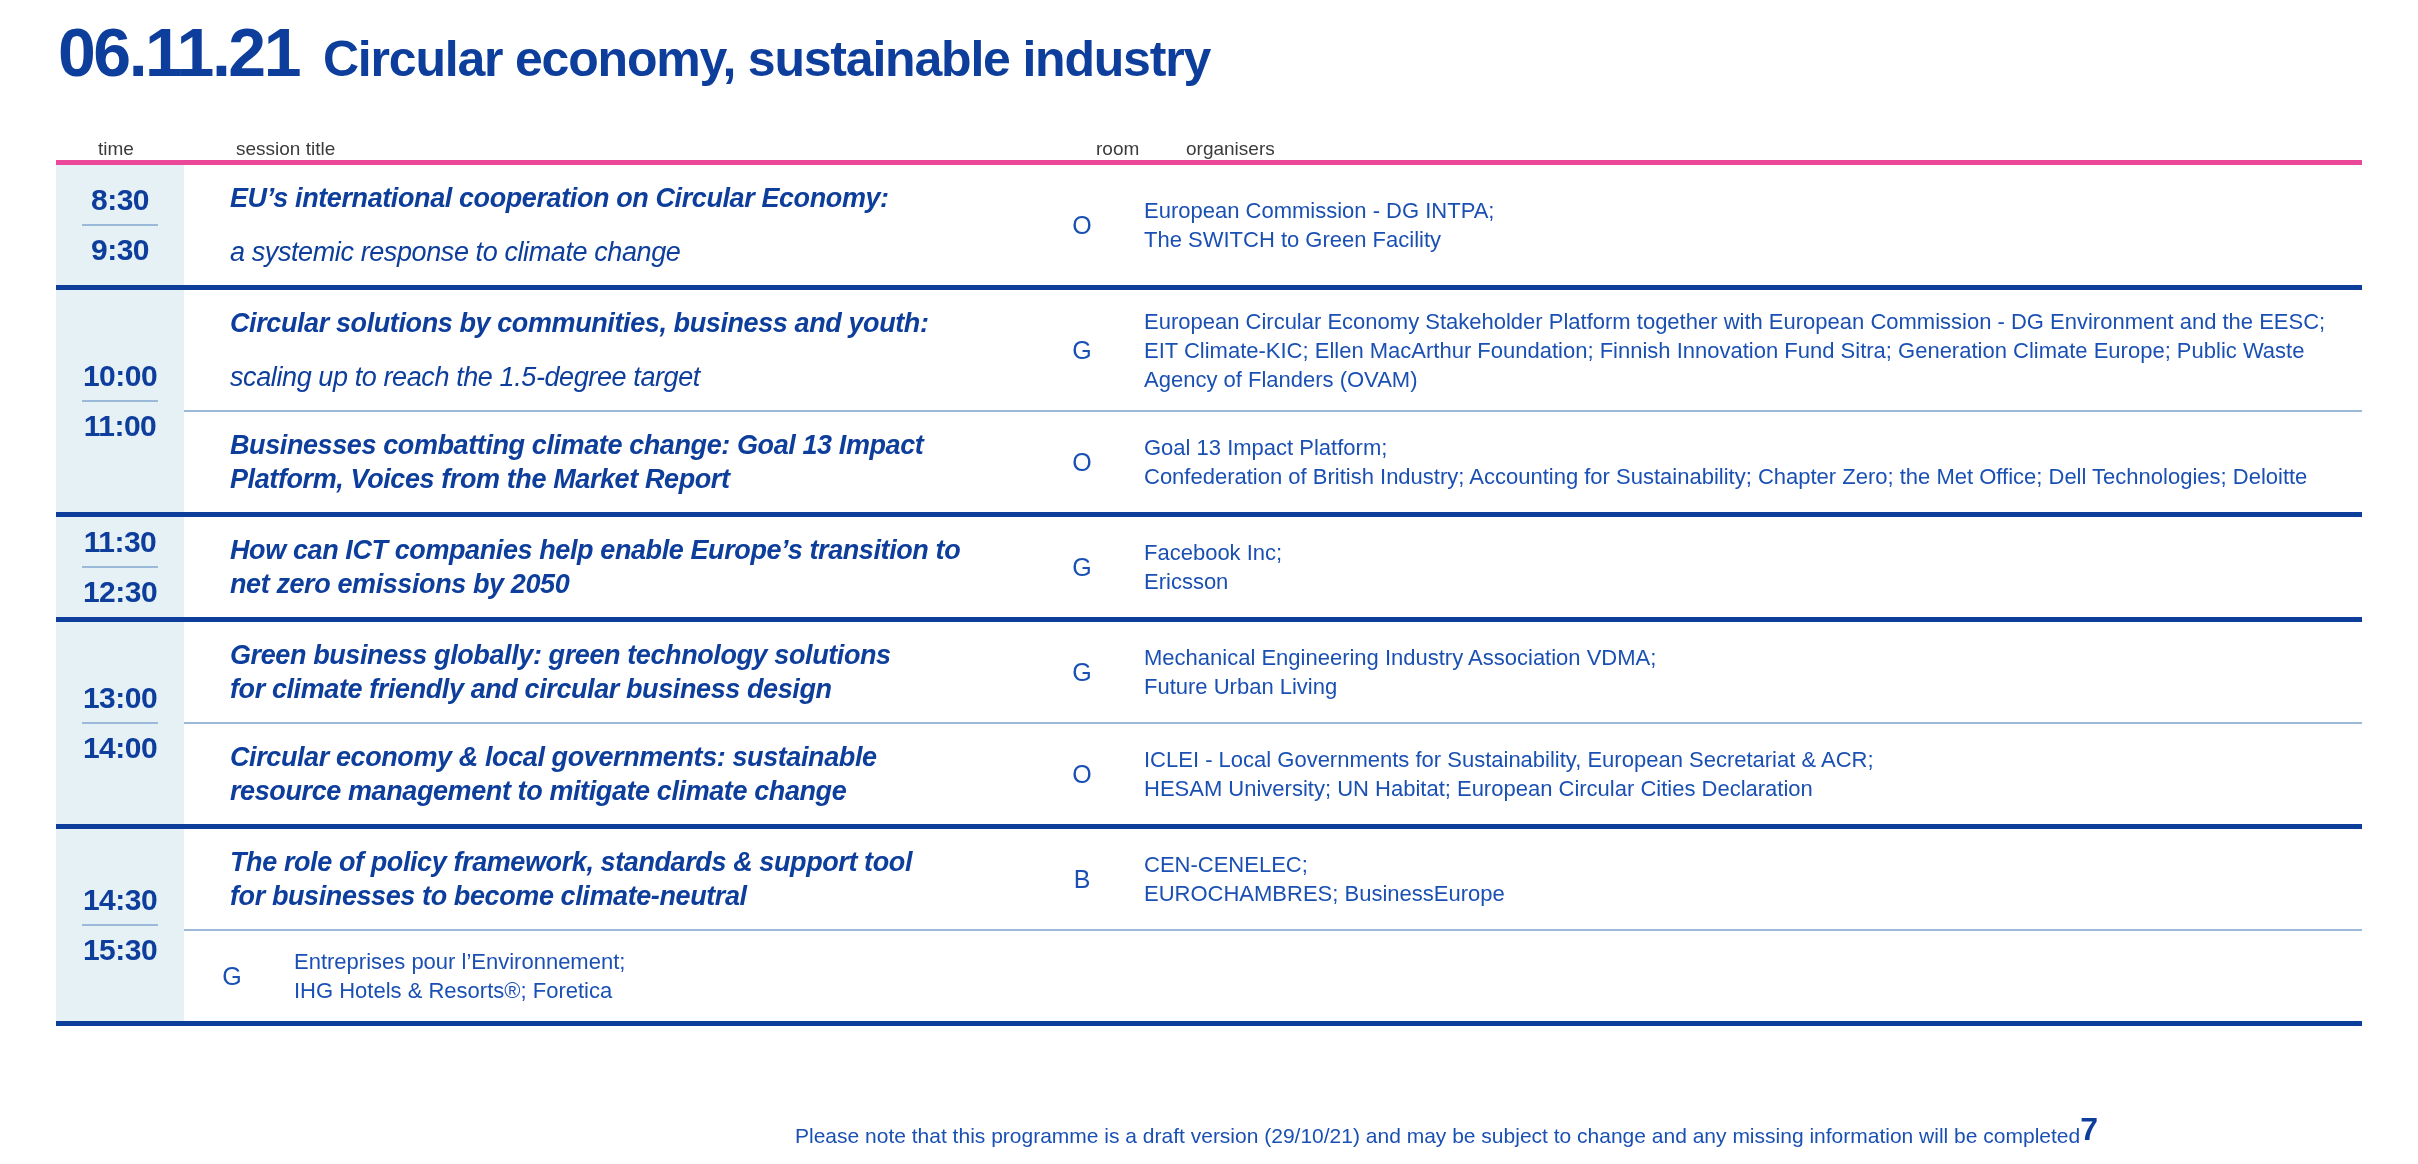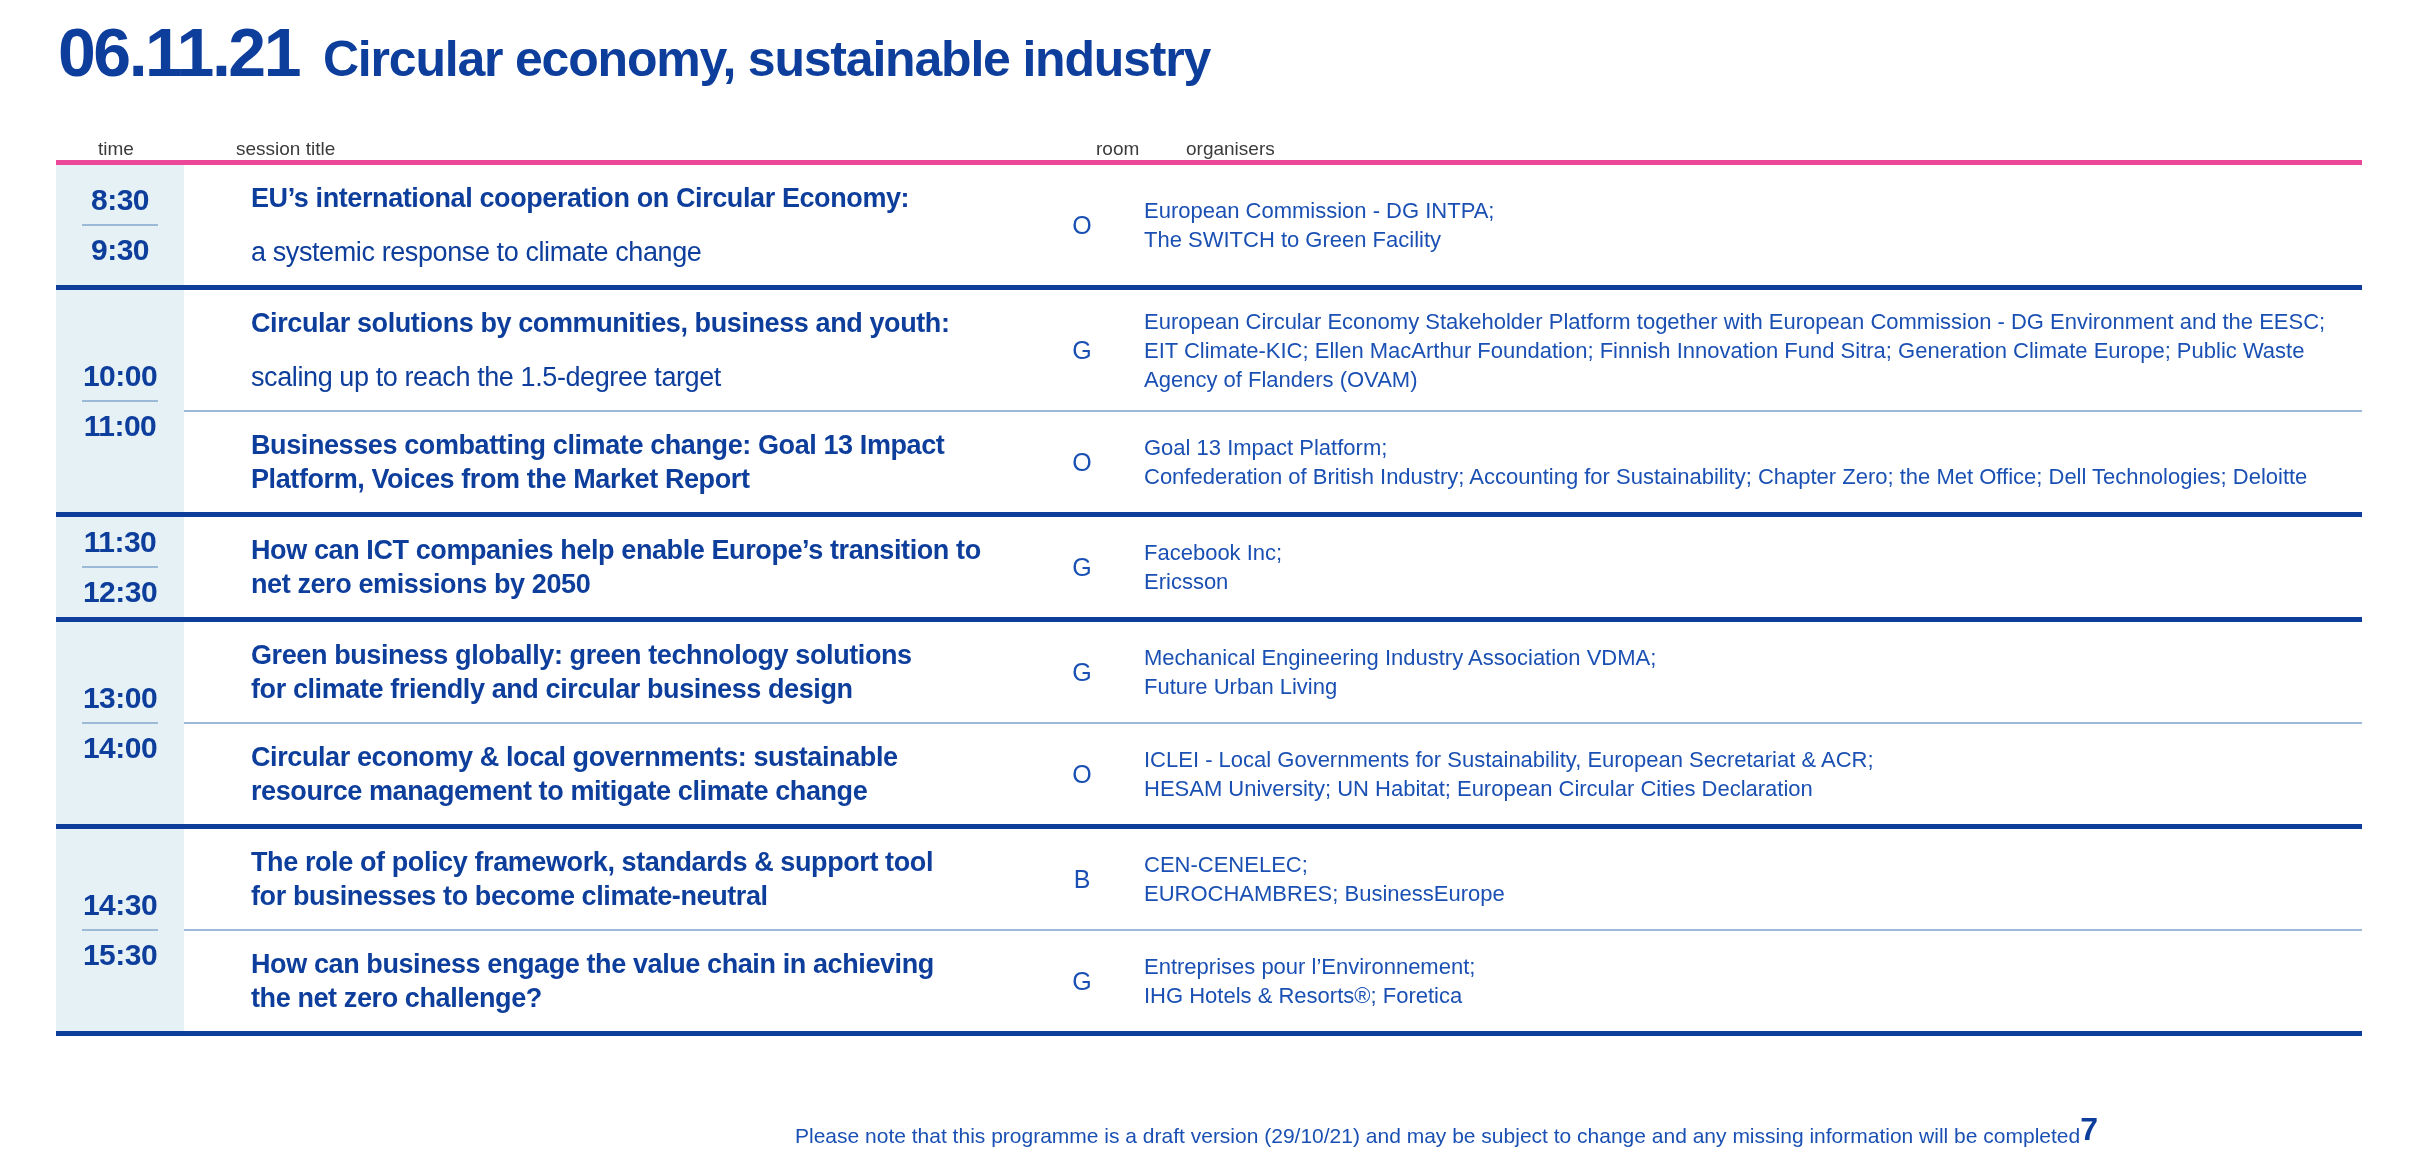--- a/index.html
+++ b/index.html
@@ -118,26 +118,27 @@
     align-items: center;
     border-bottom: 2px solid #9db9d8;
     box-sizing: border-box;
   }
   .rows .row:last-child { border-bottom: none; }
 
   .session-cell {
     flex: 0 0 850px;
     width: 850px;
     box-sizing: border-box;
-    padding: 16px 20px 16px 67px;
+    padding: 16px 20px 16px 46px;
     font-size: 27px;
     font-weight: 700;
     color: #0e3e9c;
     line-height: 1.26;
     letter-spacing: -0.4px;
+    font-style: italic;
   }
   .session-cell .sub {
     font-weight: 400;
     margin-top: 20px;
   }
   .room-cell {
     flex: 0 0 96px;
     width: 96px;
     text-align: center;
     font-size: 25px;
@@ -318,24 +319,20 @@
               <div>The role of policy framework, standards &amp; support tool</div>
               <div>for businesses to become climate-neutral</div>
             </div>
             <div class="room-cell">B</div>
             <div class="org-cell">
               <span class="line">CEN-CENELEC;</span>
               <span class="line">EUROCHAMBRES; BusinessEurope</span>
             </div>
           </div>
           <div class="row">
-            <div class="session-cell">
-              <div>How can business engage the value chain in achieving</div>
-              <div>the net zero challenge?</div>
-            </div>
             <div class="room-cell">G</div>
             <div class="org-cell">
               <span class="line">Entreprises pour l’Environnement;</span>
               <span class="line">IHG Hotels &amp; Resorts®; Foretica</span>
             </div>
           </div>
         </div>
       </div>
     </div>
 

